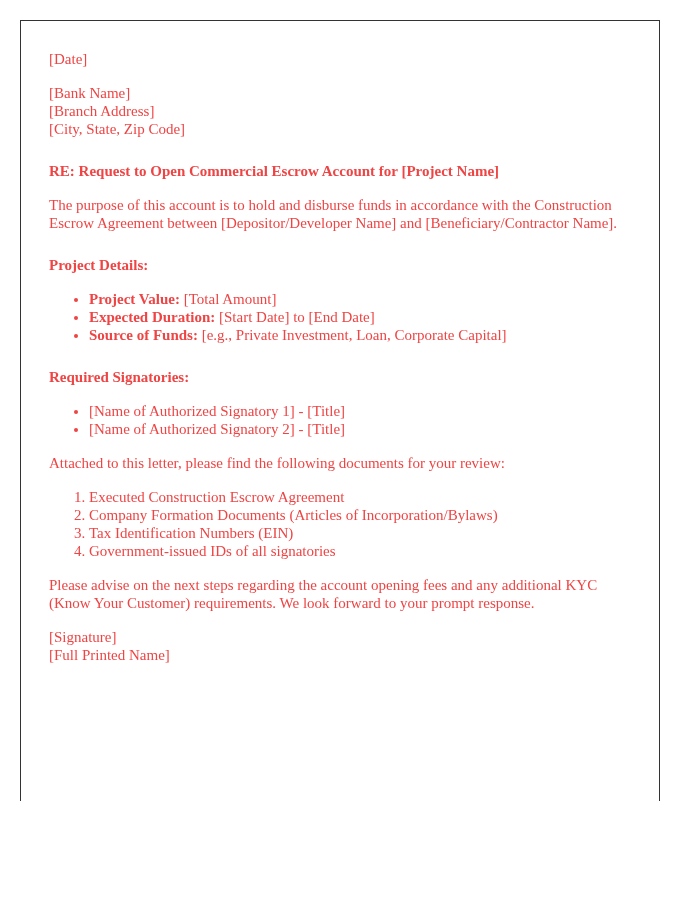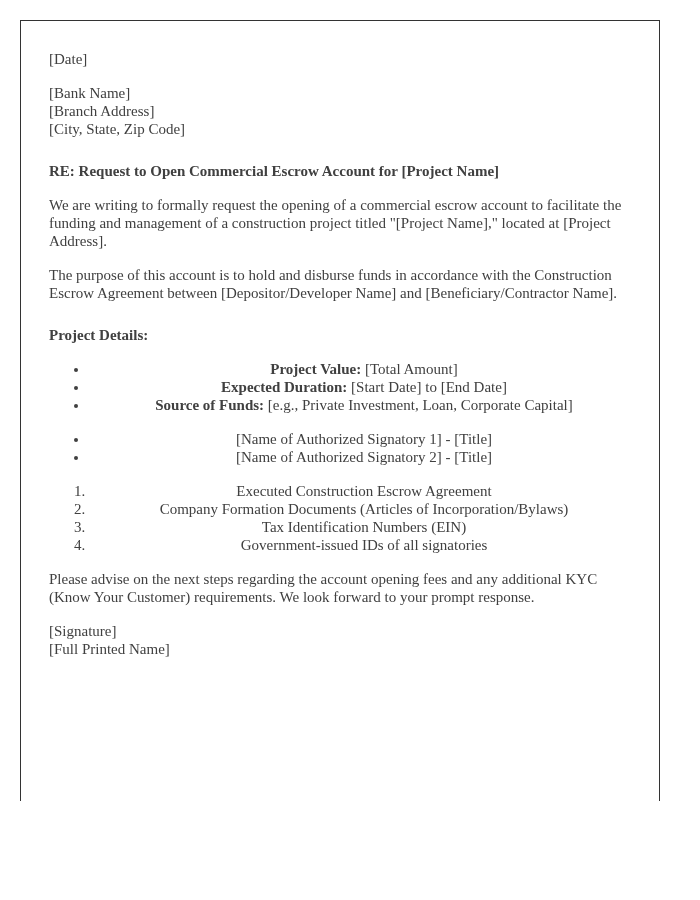--- a/index.html
+++ b/index.html
@@ -4,53 +4,54 @@
 <style>
   html, body { margin:0; padding:0; background:#ffffff; }
   body { width:700px; height:900px; position:relative; overflow:hidden; }
   .page {
     position:absolute; left:20px; top:20px; width:640px; height:781px;
     border:1px solid #333; border-bottom:none; box-sizing:border-box;
     overflow:hidden; background:#fff;
   }
   .content {
     position:absolute; left:28px; top:29px; width:590px;
-    font-family:"Liberation Serif", serif; font-size:15px; line-height:18px; color:#404040;
+    font-family:"Liberation Serif", serif; font-size:15px; line-height:18px; color:#ef4444;
   }
   p { margin:0 0 16px 0; }
   .addr div { margin:0; }
   b, .bold { font-weight:bold;margin-top:24px; }
-  ul, ol { margin:0 0 16px 0; padding-left:40px;text-align:center; }
+  ul, ol { margin:0 0 16px 0; padding-left:40px; }
   li { margin:0; }
   ul li { list-style-type:disc; }
 </style>
 </head>
 <body>
 
 <div class="page">
   <div class="content">
     <p>[Date]</p>
     <div class="addr" style="margin-bottom:16px">
       <div>[Bank Name]</div>
       <div>[Branch Address]</div>
       <div>[City, State, Zip Code]</div>
     </div>
     <p class="bold">RE: Request to Open Commercial Escrow Account for [Project Name]</p>
-    <p>We are writing to formally request the opening of a commercial escrow account to facilitate the funding and management of a construction project titled "[Project Name]," located at [Project Address].</p>
     <p>The purpose of this account is to hold and disburse funds in accordance with the Construction Escrow Agreement between [Depositor/Developer Name] and [Beneficiary/Contractor Name].</p>
     <p class="bold">Project Details:</p>
     <ul>
       <li><b>Project Value:</b><span> [Total Amount]</span></li>
       <li><b>Expected Duration:</b><span> [Start Date] to [End Date]</span></li>
       <li><b>Source of Funds:</b><span> [e.g., Private Investment, Loan, Corporate Capital]</span></li>
     </ul>
+    <p class="bold">Required Signatories:</p>
     <ul>
       <li>[Name of Authorized Signatory 1] - [Title]</li>
       <li>[Name of Authorized Signatory 2] - [Title]</li>
     </ul>
+    <p>Attached to this letter, please find the following documents for your review:</p>
     <ol>
       <li>Executed Construction Escrow Agreement</li>
       <li>Company Formation Documents (Articles of Incorporation/Bylaws)</li>
       <li>Tax Identification Numbers (EIN)</li>
       <li>Government-issued IDs of all signatories</li>
     </ol>
     <p>Please advise on the next steps regarding the account opening fees and any additional KYC (Know Your Customer) requirements. We look forward to your prompt response.</p>
     <div>[Signature]</div>
     <div>[Full Printed Name]</div>
   </div>

